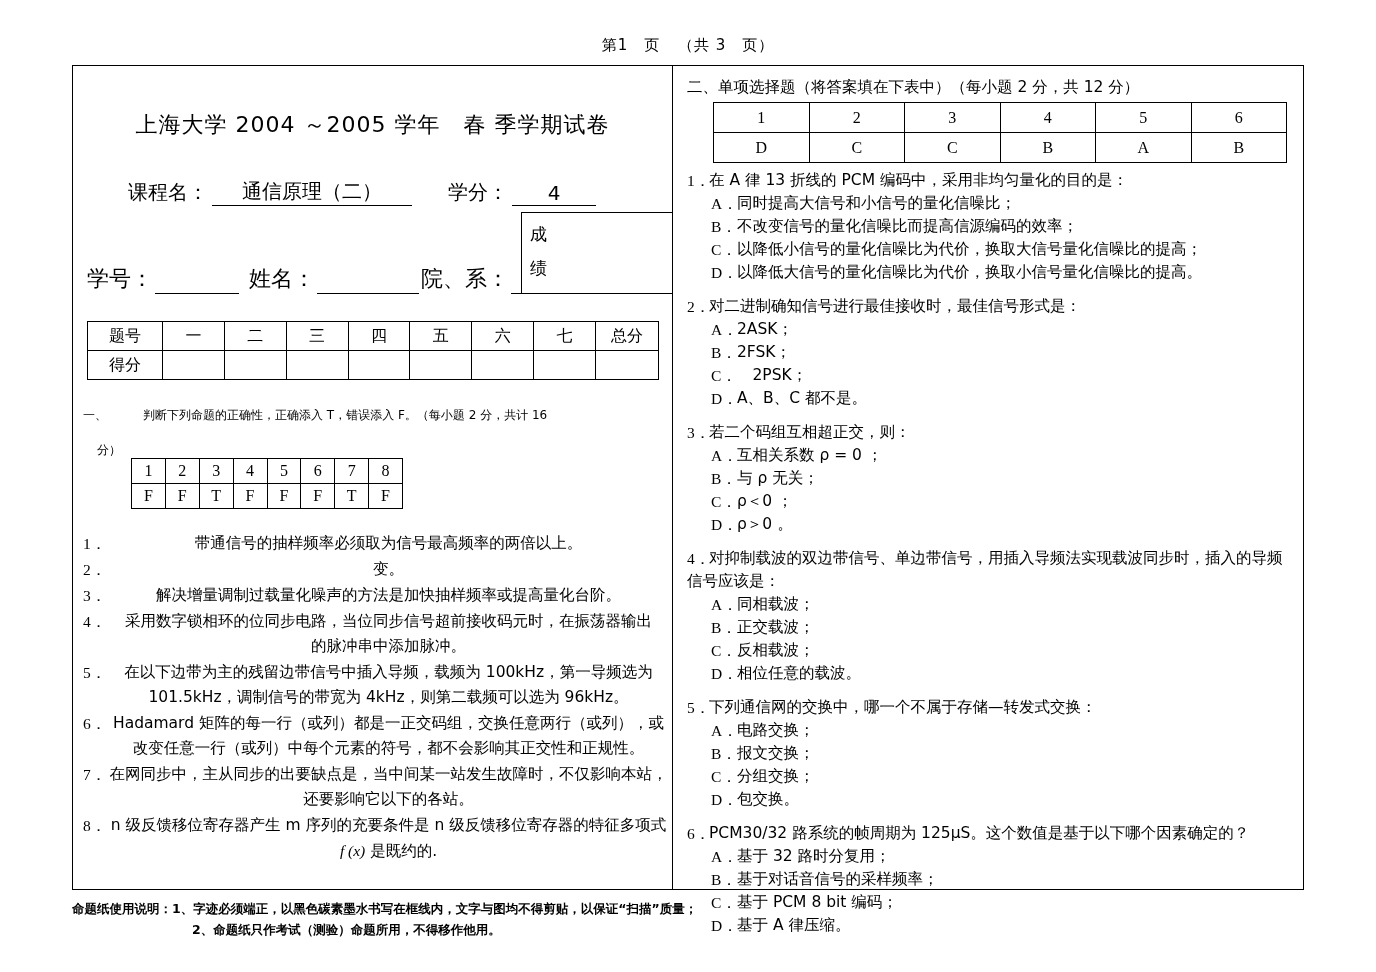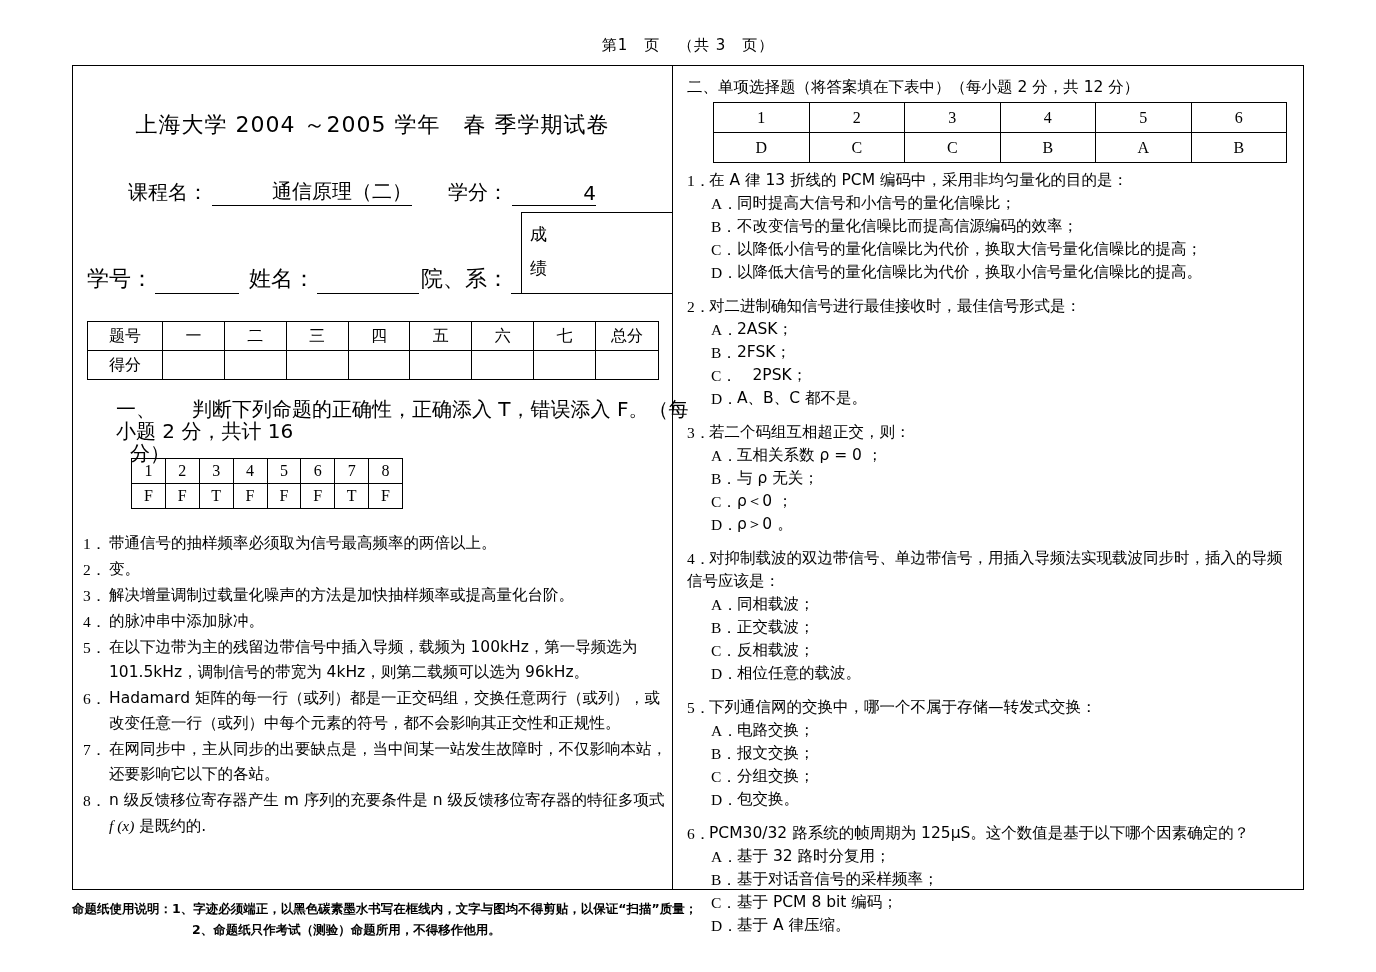--- a/index.html
+++ b/index.html
@@ -64,21 +64,21 @@
     display: flex;
     align-items: flex-end;
     font-size: 20px;
     margin-top: 38px;
     padding-left: 55px;
   }
   .course-row .lbl { white-space: nowrap; }
   .ul-blank {
     display: inline-block;
     border-bottom: 1.2px solid #000;
-    text-align: right;
+    text-align: center;
     white-space: nowrap;
   }
   .ul-course { width: 200px; margin-left: 4px; }
   .ul-credit { width: 84px; margin-left: 4px; }
   .credit-lbl { margin-left: 36px; }
 
   .score-box {
     position: absolute;
     left: 448px;
     top: 146px;
@@ -127,23 +127,22 @@
     font-size: 16px;
   }
   .score-table td.head-cell { width: 72px; }
   .score-table td.total-cell { width: 60px; }
 
   .sec-heading {
     position: absolute;
     left: 10px;
     top: 332px;
     width: 580px;
-    font-size: 20px;
-    line-height: 22px;
-    margin-left: 33px;
+    font-size: 12px;
+    line-height: 35px;
   }
   .sec-heading .sec-no { margin-right: 36px; }
   .sec-heading .sec-cont { display: block; padding-left: 14px; }
 
   .tf-table {
     position: absolute;
     left: 58px;
     top: 392px;
     width: 272px;
   }
@@ -163,21 +162,21 @@
   }
   .tf-item {
     display: flex;
     margin-bottom: 1px;
   }
   .tf-item .num {
     width: 26px;
     flex: 0 0 26px;
     font-family: "Liberation Serif", "DejaVu Serif", serif;
   }
-  .tf-item .txt { flex: 1; }
+  .tf-item .txt { flex: 1; text-align: center; }
   .tf-item .txt .ital {
     font-style: italic;
     font-family: Liberation Serif, serif;
   }
   .tf-item .cont { display: block; }
 
   
   .sec2-heading {
     font-size: 15.5px;
     line-height: 22px;
@@ -336,20 +335,21 @@
       <div class="tf-item">
         <span class="num">3．</span>
         <span class="txt">
           <span>解决增量调制过载量化噪声的方法是加快抽样频率或提高量化台阶。</span>
         </span>
       </div>
 
       <div class="tf-item">
         <span class="num">4．</span>
         <span class="txt">
+          <span>采用数字锁相环的位同步电路，当位同步信号超前接收码元时，在振荡器输出</span>
           <span class="cont">的脉冲串中添加脉冲。</span>
         </span>
       </div>
 
       <div class="tf-item">
         <span class="num">5．</span>
         <span class="txt">
           <span>在以下边带为主的残留边带信号中插入导频，载频为 100kHz，第一导频选为</span>
           <span class="cont">101.5kHz，调制信号的带宽为 4kHz，则第二载频可以选为 96kHz。</span>
         </span>

